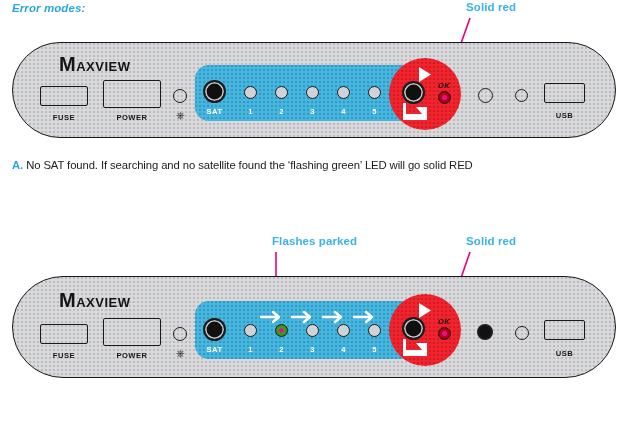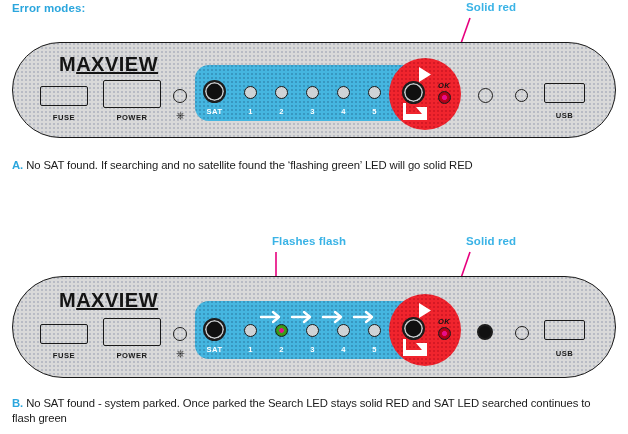--- a/index.html
+++ b/index.html
@@ -13,20 +13,21 @@
   .root{position:absolute;left:0;top:0;width:628px;height:434px;}
 
   
   .section-head{
     position:absolute;
     font-size:11.5px;
     font-weight:600;
     color:#2ba6dd;
     letter-spacing:.1px;
     white-space:nowrap;
+    font-style:italic;
   }
   .caption{
     position:absolute;
     font-size:11.3px;
     color:#1b1b1b;
     line-height:14.5px;
     width:610px;
     letter-spacing:-.1px;
   }
   .caption .mark{color:#2ba6dd;font-weight:600;}
@@ -78,21 +79,21 @@
 
   
   .wordmark{
     position:absolute;
     font-weight:bold;
     color:#141414;
     letter-spacing:.5px;
     font-family:"Liberation Sans", sans-serif;
   }
   .wordmark .big{font-size:20px;}
-  .wordmark .cap{font-size:20px;text-decoration:underline;}
+  .wordmark .cap{font-size:13px;}
 
   
   .socket{
     position:absolute;
     border:1.7px solid #1a1a1a;
     border-radius:2px;
     background:transparent;
     box-sizing:border-box;
   }
   
@@ -204,21 +205,21 @@
 
     <div class="socket" style="left:531px;top:40px;width:41px;height:20px;"></div>
     <div class="sublabel" style="left:531px;top:68px;width:41px;">USB</div>
   </div>
 
   <div class="caption" style="left:12px;top:158px;">
     <span class="mark">A.</span>
     <span>No SAT found.  If searching and no satellite found the ‘flashing green’ LED will go solid RED</span><br>
   </div>
 
-  <div class="callout" style="left:272px;top:235px;">Flashes flash</div>
+  <div class="callout" style="left:272px;top:235px;">Flashes parked</div>
   <svg class="leader" style="left:0;top:0;width:628px;height:434px;">
     <line x1="276" y1="252" x2="276" y2="337"></line>
     <circle cx="276" cy="339" r="2.4"></circle>
   </svg>
 
   <div class="callout" style="left:466px;top:235px;">Solid red</div>
   <svg class="leader" style="left:0;top:0;width:628px;height:434px;">
     <line x1="470" y1="252" x2="443" y2="330"></line>
     <circle cx="443" cy="332" r="2.4"></circle>
   </svg>
@@ -278,19 +279,14 @@
     <div class="ok-text" style="left:425px;top:40px;">OK</div>
     <div class="led red" style="left:425px;top:50px;width:13px;height:13px;"></div>
 
     <div class="led dark" style="left:464px;top:47px;width:16px;height:16px;"></div>
     <div class="led hollow" style="left:502px;top:49px;width:14px;height:14px;"></div>
 
     <div class="socket" style="left:531px;top:43px;width:41px;height:20px;"></div>
     <div class="sublabel" style="left:531px;top:72px;width:41px;">USB</div>
   </div>
 
-  <div class="caption" style="left:12px;top:396px;">
-    <span class="mark">B.</span>
-    <span>No SAT found - system parked. Once parked the Search LED stays solid RED and SAT LED searched continues to</span><br>
-    <span>flash green</span>
-  </div>
 
 </div>
 
 </body></html>

